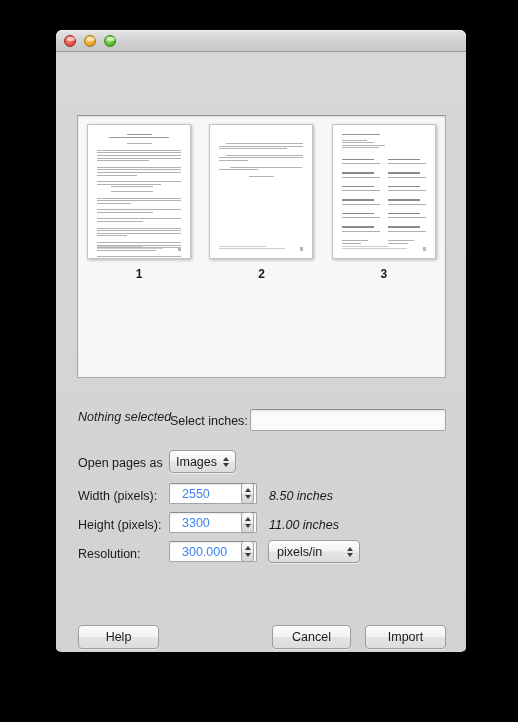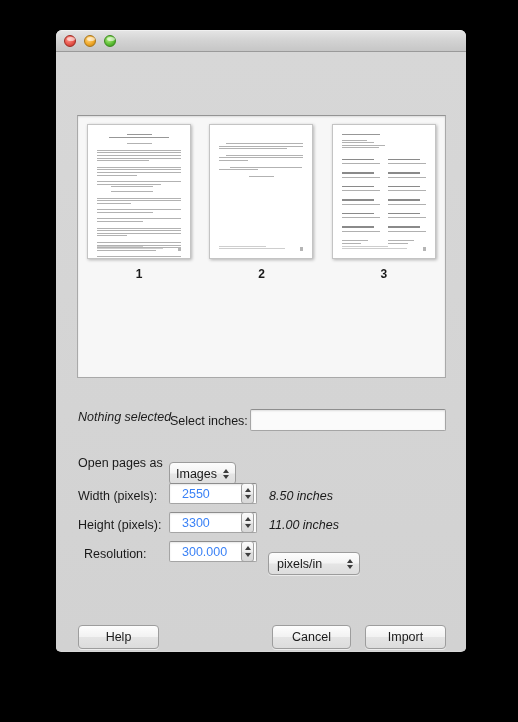--- a/index.html
+++ b/index.html
@@ -237,21 +237,20 @@
     position: absolute;
     height: 23px;
     background: linear-gradient(to bottom, #fdfdfd 0%, #f3f3f3 48%, #e5e5e5 52%, #dddddd 100%);
     border: 1px solid #9c9c9c;
     border-radius: 4px;
     box-sizing: border-box;
     display: flex;
     align-items: center;
     box-shadow: 0 1px 0 rgba(255,255,255,0.55);
     cursor: default;
-    margin-top: 12px;
   }
   .popup-open-as {
     left: 113px;
     top: 398px;
     width: 67px;
     padding-left: 6px;
   }
   .popup-res-unit {
     left: 212px;
     top: 518px;
@@ -566,21 +565,21 @@
     <div class="inches" style="left:213px;top:437px;">8.50 inches</div>
 
     <div class="lbl" style="position:absolute;left:22px;top:466px;">Height (pixels):</div>
     <div class="num-field" style="left:113px;top:460px;">3300</div>
     <div class="stepper" style="left:185px;top:460px;">
       <span class="tri-up"></span>
         <span class="tri-down"></span>
     </div>
     <div class="inches" style="left:213px;top:466px;">11.00 inches</div>
 
-    <div class="lbl" style="position:absolute;left:28px;top:495px;">Resolution:</div>
+    <div class="lbl" style="position:absolute;left:22px;top:495px;">Resolution:</div>
     <div class="num-field" style="left:113px;top:489px;">300.000</div>
     <div class="stepper" style="left:185px;top:489px;">
       <span class="tri-up"></span>
         <span class="tri-down"></span>
     </div>
     <div class="popup popup-res-unit" style="top:488px;">
       <span class="popup-text">pixels/in</span>
       <span class="popup-arrows">
         <span class="tri-up"></span>
         <span class="tri-down"></span>

